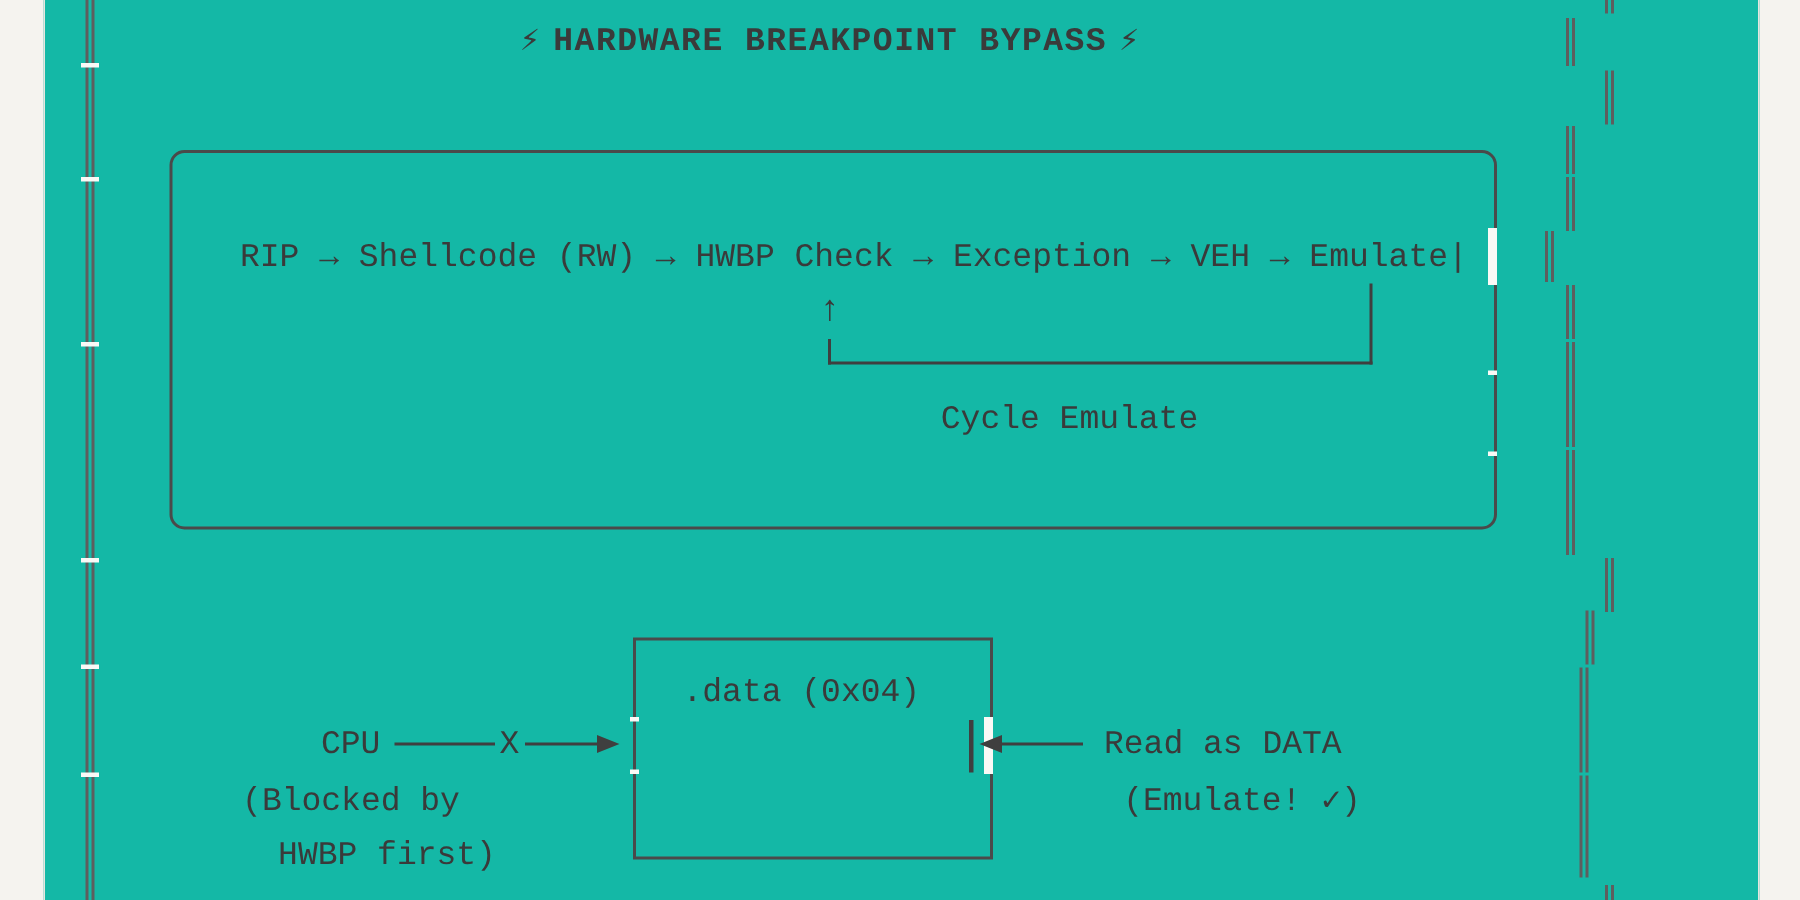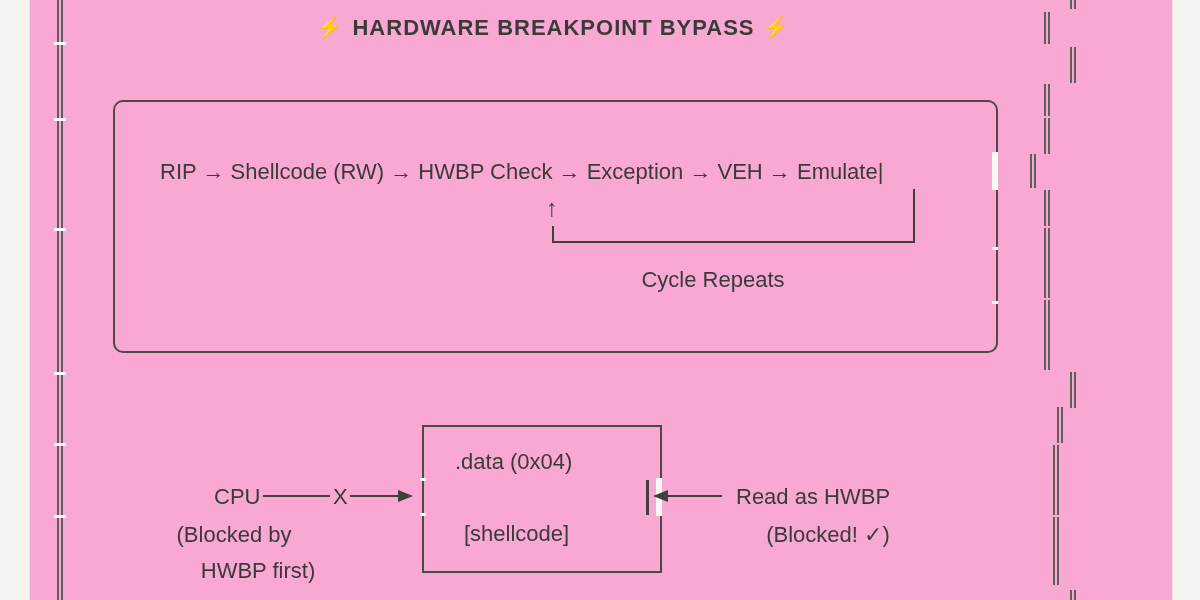--- a/index.html
+++ b/index.html
@@ -1,19 +1,19 @@
 <!DOCTYPE html>
 <html><head>
 <meta charset="utf-8">
 <style>
   html,body{margin:0;padding:0;background:#faf9f6;}
   #stage{
     position:relative;width:1200px;height:600px;overflow:hidden;
-    background:#f9a8d4;
-    font-family:Liberation Sans, sans-serif;
+    background:#14b8a6;
+    font-family:Liberation Mono, monospace;
     color:#3a3a3a;
   }
   .txt{
     position:absolute;font-size:22px;line-height:26px;white-space:pre;
     color:#3a3a3a;
   }
   .ctr{transform:translateX(-50%);}
   
   .margin-strip{position:absolute;top:0;height:600px;background:#f5f3ef;}
   .faint-line{position:absolute;top:0;width:1px;height:600px;background:#e7e5df;}
@@ -92,38 +92,37 @@
   <div class="border-gap" style="left:992px;top:152px;width:6px;height:38px;"></div>
   <div class="border-gap" style="left:992px;top:247px;width:6px;height:3px;"></div>
   <div class="border-gap" style="left:992px;top:301px;width:6px;height:3px;"></div>
 
   <div class="txt" style="left:160px;top:159px;text-align:right;">RIP → Shellcode (RW) → HWBP Check → Exception → VEH → Emulate|</div>
 
   <div class="up-glyph" style="left:546px;top:195px;">↑</div>
   <div class="vline" style="left:552px;top:226px;height:17px;"></div>
   <div class="hline" style="left:552px;top:241px;width:363px;"></div>
   <div class="vline" style="left:913px;top:189px;height:54px;"></div>
-  <div class="txt" style="left:713px;top:267px;"><span class="txt ctr" style="left:0;top:0;">Cycle Repeats</span></div>
+  <div class="txt" style="left:713px;top:267px;"><span class="txt ctr" style="left:0;top:0;">Cycle Emulate</span></div>
 
   <div class="mem-box"></div>
 
   <div class="border-gap" style="left:656px;top:478px;width:6px;height:38px;"></div>
   <div class="border-gap" style="left:420px;top:478px;width:6px;height:3px;"></div>
   <div class="border-gap" style="left:420px;top:513px;width:6px;height:3px;"></div>
 
   <div class="txt" style="left:455px;top:449px;">.data (0x04)</div>
-  <div class="txt" style="left:464px;top:521px;">[shellcode]</div>
 
   <div class="txt" style="left:214px;top:484px;">CPU</div>
   <div class="hline" style="left:263px;top:495px;width:67px;"></div>
   <div class="txt" style="left:333px;top:484px;">X</div>
   <div class="hline" style="left:350px;top:495px;width:48px;"></div>
   <div class="arrow-right" style="left:398px;top:490px;"></div>
   <div class="txt ctr" style="left:234px;top:522px;">(Blocked by</div>
   <div class="txt ctr" style="left:258px;top:558px;">HWBP first)</div>
 
   <div class="vline" style="left:646px;top:480px;height:35px;width:3px;"></div>
   <div class="arrow-left" style="left:653px;top:490px;"></div>
   <div class="hline" style="left:666px;top:495px;width:56px;"></div>
-  <div class="txt" style="left:736px;top:484px;">Read as HWBP</div>
-  <div class="txt ctr" style="left:828px;top:522px;">(Blocked! ✓)</div>
+  <div class="txt" style="left:736px;top:484px;">Read as DATA</div>
+  <div class="txt ctr" style="left:828px;top:522px;">(Emulate! ✓)</div>
 
 </div>
 
 </body></html>

